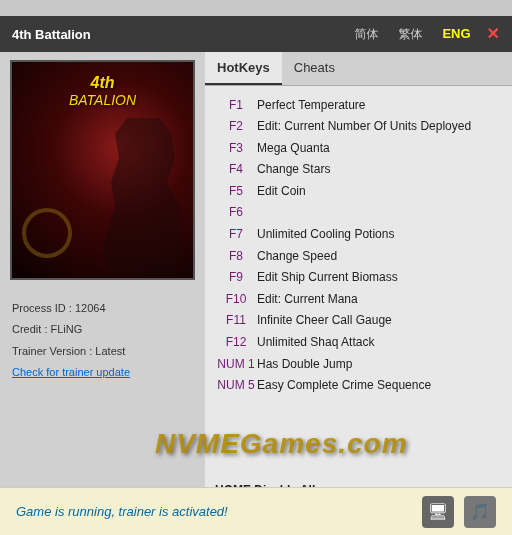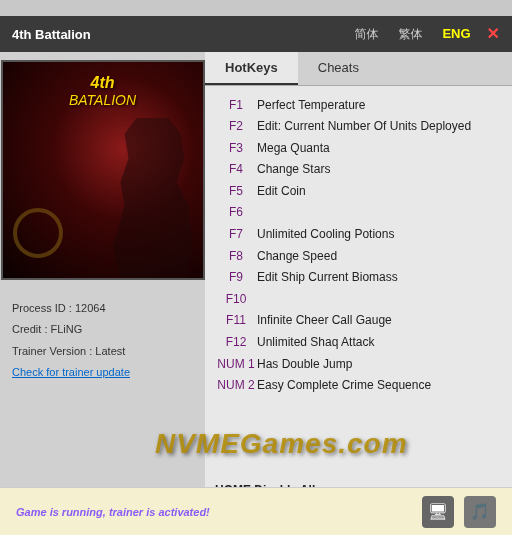--- a/index.html
+++ b/index.html
@@ -61,21 +61,21 @@
     
     .left-panel {
       width: 205px;
       background: #d0d0d0;
       display: flex;
       flex-direction: column;
       align-items: center;
       padding: 8px;
     }
     .game-image {
-      width: 204px;
+      width: 185px;
       height: 220px;
       background: linear-gradient(135deg, #1a0a0a 0%, #3d0505 30%, #6b0a0a 50%, #2a0505 70%, #1a0a0a 100%);
       border: 2px solid #555;
       position: relative;
       overflow: hidden;
       display: flex;
       align-items: center;
       justify-content: center;
     }
     .game-image-title {
@@ -156,21 +156,21 @@
       flex-direction: column;
     }
 
     
     .tabs {
       display: flex;
       background: #d0d0d0;
       border-bottom: 1px solid #aaa;
     }
     .tab {
-      padding: 8px 20px;
+      padding: 8px 12px;
       font-size: 13px;
       color: #333;
       cursor: pointer;
       border-bottom: 2px solid transparent;
     }
     .tab.active {
       background: #e8e8e8;
       border-bottom: 2px solid #333;
       font-weight: bold;
     }
@@ -215,24 +215,23 @@
       right: 0;
       height: 48px;
       background: #f5f0d0;
       border-top: 1px solid #ccc;
       display: flex;
       align-items: center;
       justify-content: space-between;
       padding: 0 16px;
     }
     .status-text {
-      font-size: 11px;
-      color: #8b5cf6;
+      font-size: 13px;
+      color: #0369a1;
       font-style: italic;
-      font-weight: bold;
     }
     .status-icons {
       display: flex;
       align-items: center;
       gap: 10px;
     }
     .status-icon {
       width: 32px;
       height: 32px;
       background: #888;
@@ -348,35 +347,36 @@
         <div class="hotkey-item">
           <span class="hotkey-key">F8</span>
           <span class="hotkey-desc">Change Speed</span>
         </div>
         <div class="hotkey-item">
           <span class="hotkey-key">F9</span>
           <span class="hotkey-desc">Edit Ship Current Biomass</span>
         </div>
         <div class="hotkey-item">
           <span class="hotkey-key">F10</span>
+          <span class="hotkey-desc">Edit: Current Mana</span>
         </div>
         <div class="hotkey-item">
           <span class="hotkey-key">F11</span>
           <span class="hotkey-desc">Infinite Cheer Call Gauge</span>
         </div>
         <div class="hotkey-item">
           <span class="hotkey-key">F12</span>
           <span class="hotkey-desc">Unlimited Shaq Attack</span>
         </div>
         <div class="hotkey-item">
           <span class="hotkey-key">NUM 1</span>
           <span class="hotkey-desc">Has Double Jump</span>
         </div>
         <div class="hotkey-item">
-          <span class="hotkey-key">NUM 2</span>
+          <span class="hotkey-key">NUM 5</span>
           <span class="hotkey-desc">Easy Complete Crime Sequence</span>
         </div>
       </div>
 
     <div class="home-section">HOME  Disable All...</div>
   </div>
 </div>
 
 <div class="status-bar">
   <span class="status-text">Game is running, trainer is activated!</span>

